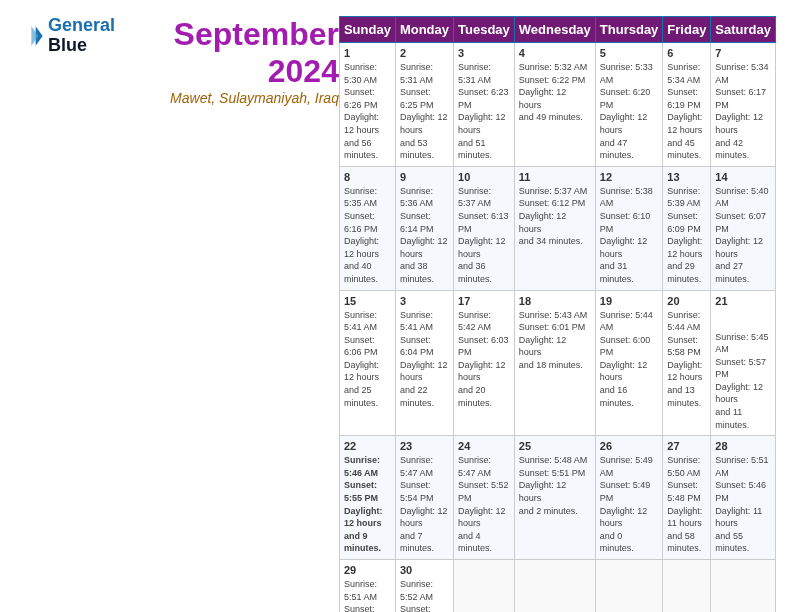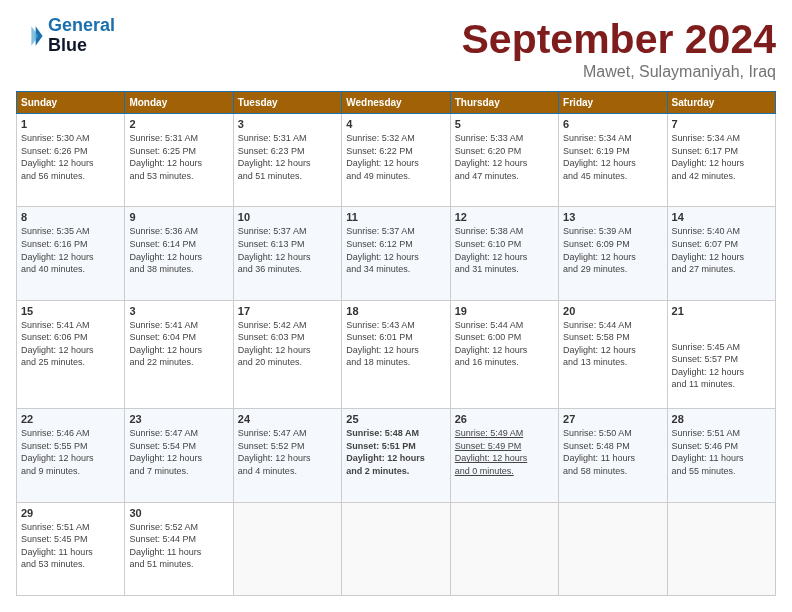--- a/index.html
+++ b/index.html
@@ -8,21 +8,21 @@
       height: 612px;
       font-family: Arial, sans-serif;
       background: #fff;
       overflow: hidden;
     }
     .page {
       width: 792px;
       height: 612px;
       padding: 16px;
       display: flex;
-      flex-direction: column;
+      flex-direction: row;
     }
     .header {
       display: flex;
       justify-content: space-between;
       align-items: flex-start;
       margin-bottom: 10px;
     }
     .logo {
       display: flex;
       align-items: center;
@@ -38,40 +38,41 @@
       color: #1a6faf;
     }
     .logo-icon {
       width: 28px;
       height: 28px;
     }
     .title-area {
       text-align: right;
     }
     .month-title {
-      font-size: 41px;
+      font-size: 32px;
       font-weight: bold;
-      color: #7f1d1d;
+      color: #a21caf;
     }
     .location {
-      font-size: 16px;
-      color: #737373;
+      font-size: 14px;
+      color: #a16207;
+      font-style: italic;
     }
     .calendar-table {
       width: 100%;
       border-collapse: collapse;
       flex: 1;
       font-size: 10px;
     }
     .calendar-table th {
-      background: #a16207;
+      background: #701a75;
       color: #fff;
       padding: 5px 4px;
       text-align: left;
-      font-size: 10px;
+      font-size: 13px;
       font-weight: bold;
       border: 1px solid #1a6faf;
     }
     .calendar-table td {
       border: 1px solid #ccc;
       vertical-align: top;
       padding: 4px;
       width: calc(100% / 7);
       height: 82px;
       background: #fff;
@@ -278,49 +279,49 @@
             <span class="day-num">21</span>
             <div class="day-info" style="white-space: pre-line; margin-top: 24px;">Sunrise: 5:45 AM
 Sunset: 5:57 PM
 Daylight: 12 hours
 and 11 minutes.</div>
           </td>
         </tr>
         <tr>
           <td>
             <span class="day-num">22</span>
-            <div class="day-info" style="white-space: pre-line;">Sunrise: 5:46 AM
+            <div class="day-info" style="white-space: pre-line; font-weight: bold;">Sunrise: 5:46 AM
 Sunset: 5:55 PM
 Daylight: 12 hours
 and 9 minutes.</div>
           </td>
           <td>
             <span class="day-num">23</span>
             <div class="day-info" style="white-space: pre-line;">Sunrise: 5:47 AM
 Sunset: 5:54 PM
 Daylight: 12 hours
 and 7 minutes.</div>
           </td>
           <td>
             <span class="day-num">24</span>
             <div class="day-info" style="white-space: pre-line;">Sunrise: 5:47 AM
 Sunset: 5:52 PM
 Daylight: 12 hours
 and 4 minutes.</div>
           </td>
           <td>
             <span class="day-num">25</span>
-            <div class="day-info" style="white-space: pre-line; font-weight: bold;">Sunrise: 5:48 AM
+            <div class="day-info" style="white-space: pre-line;">Sunrise: 5:48 AM
 Sunset: 5:51 PM
 Daylight: 12 hours
 and 2 minutes.</div>
           </td>
           <td>
             <span class="day-num">26</span>
-            <div class="day-info" style="white-space: pre-line; text-decoration: underline;">Sunrise: 5:49 AM
+            <div class="day-info" style="white-space: pre-line;">Sunrise: 5:49 AM
 Sunset: 5:49 PM
 Daylight: 12 hours
 and 0 minutes.</div>
           </td>
           <td>
             <span class="day-num">27</span>
             <div class="day-info" style="white-space: pre-line;">Sunrise: 5:50 AM
 Sunset: 5:48 PM
 Daylight: 11 hours
 and 58 minutes.</div>

